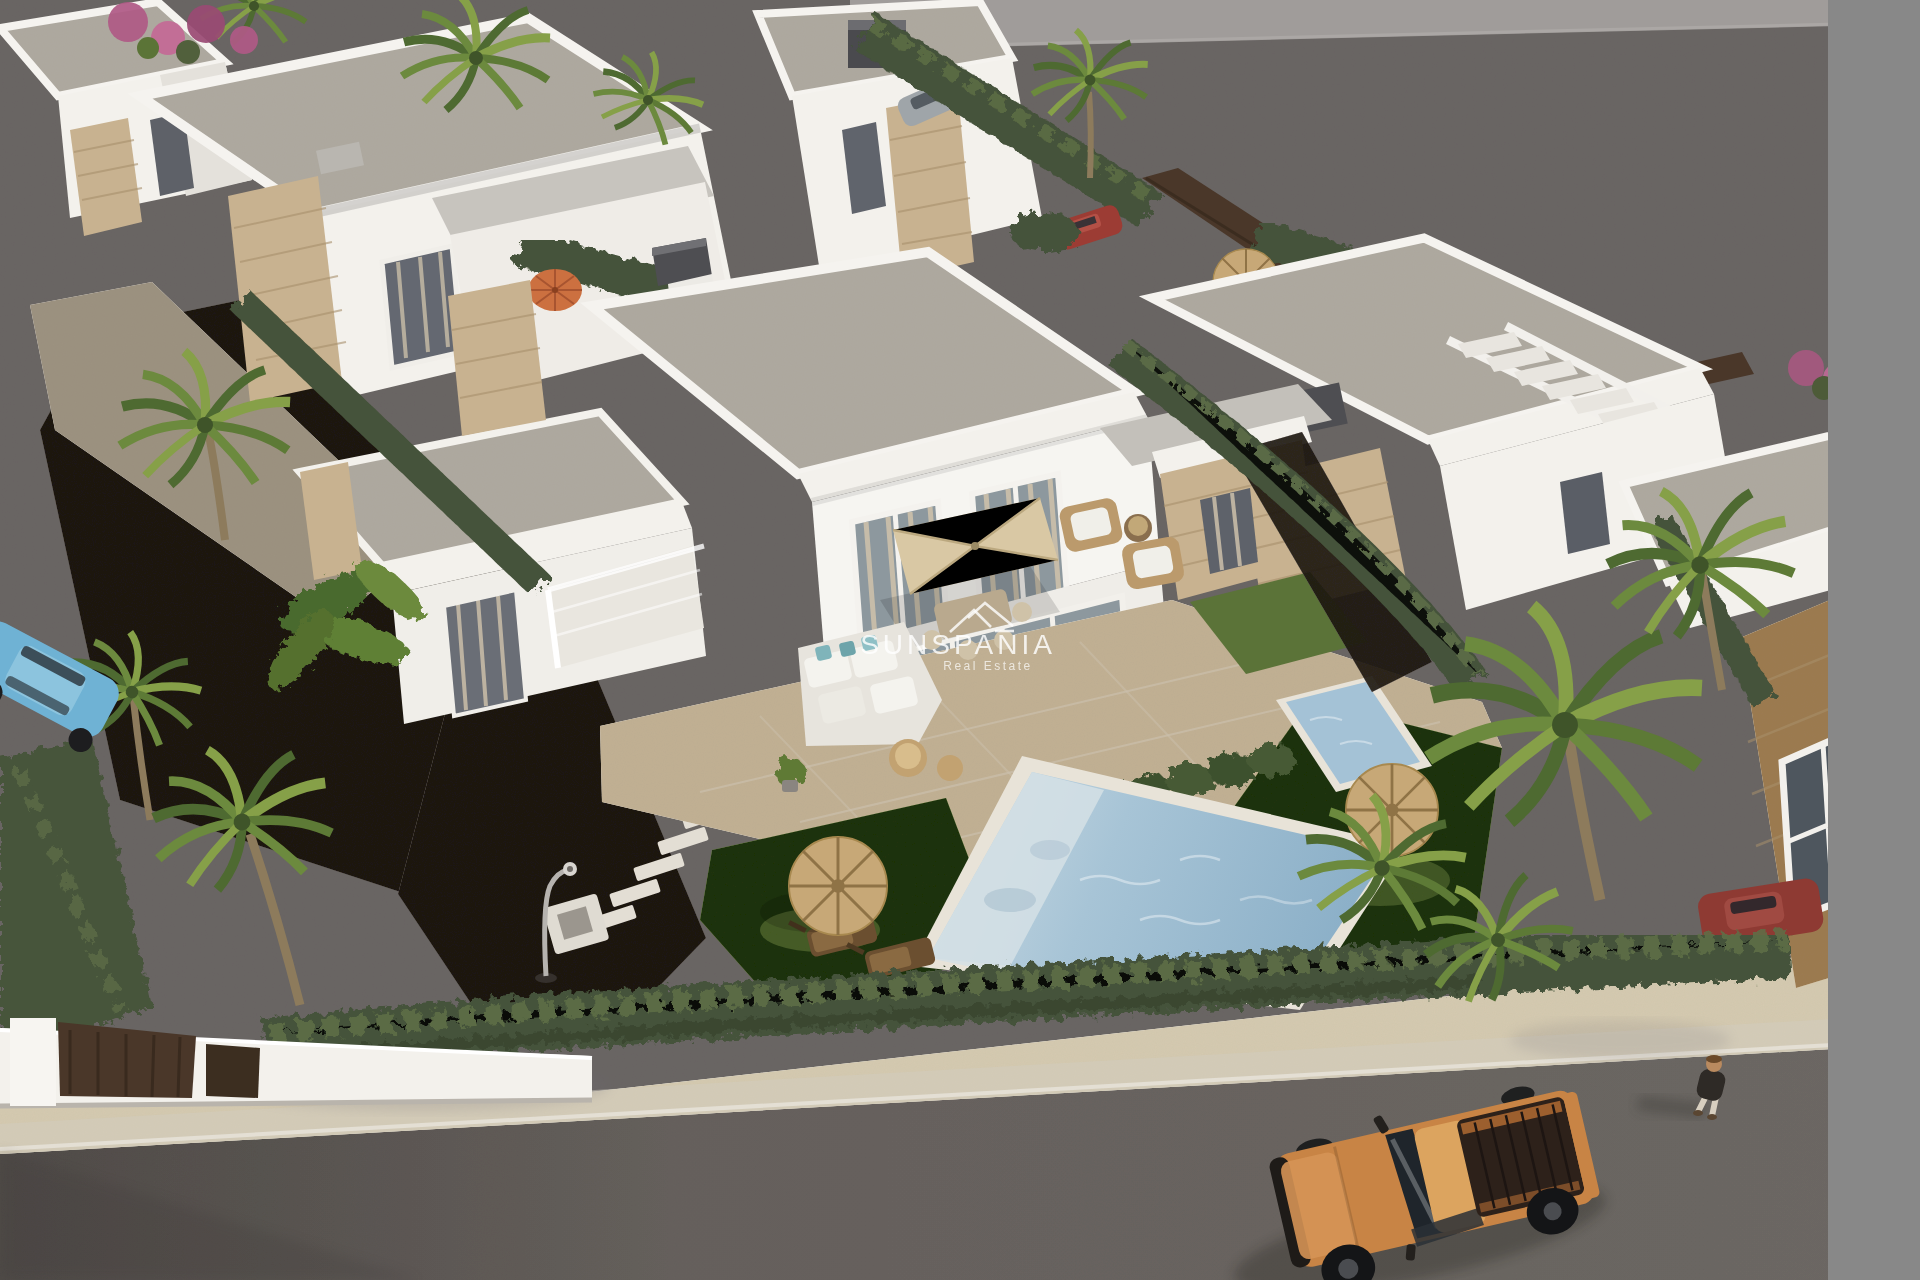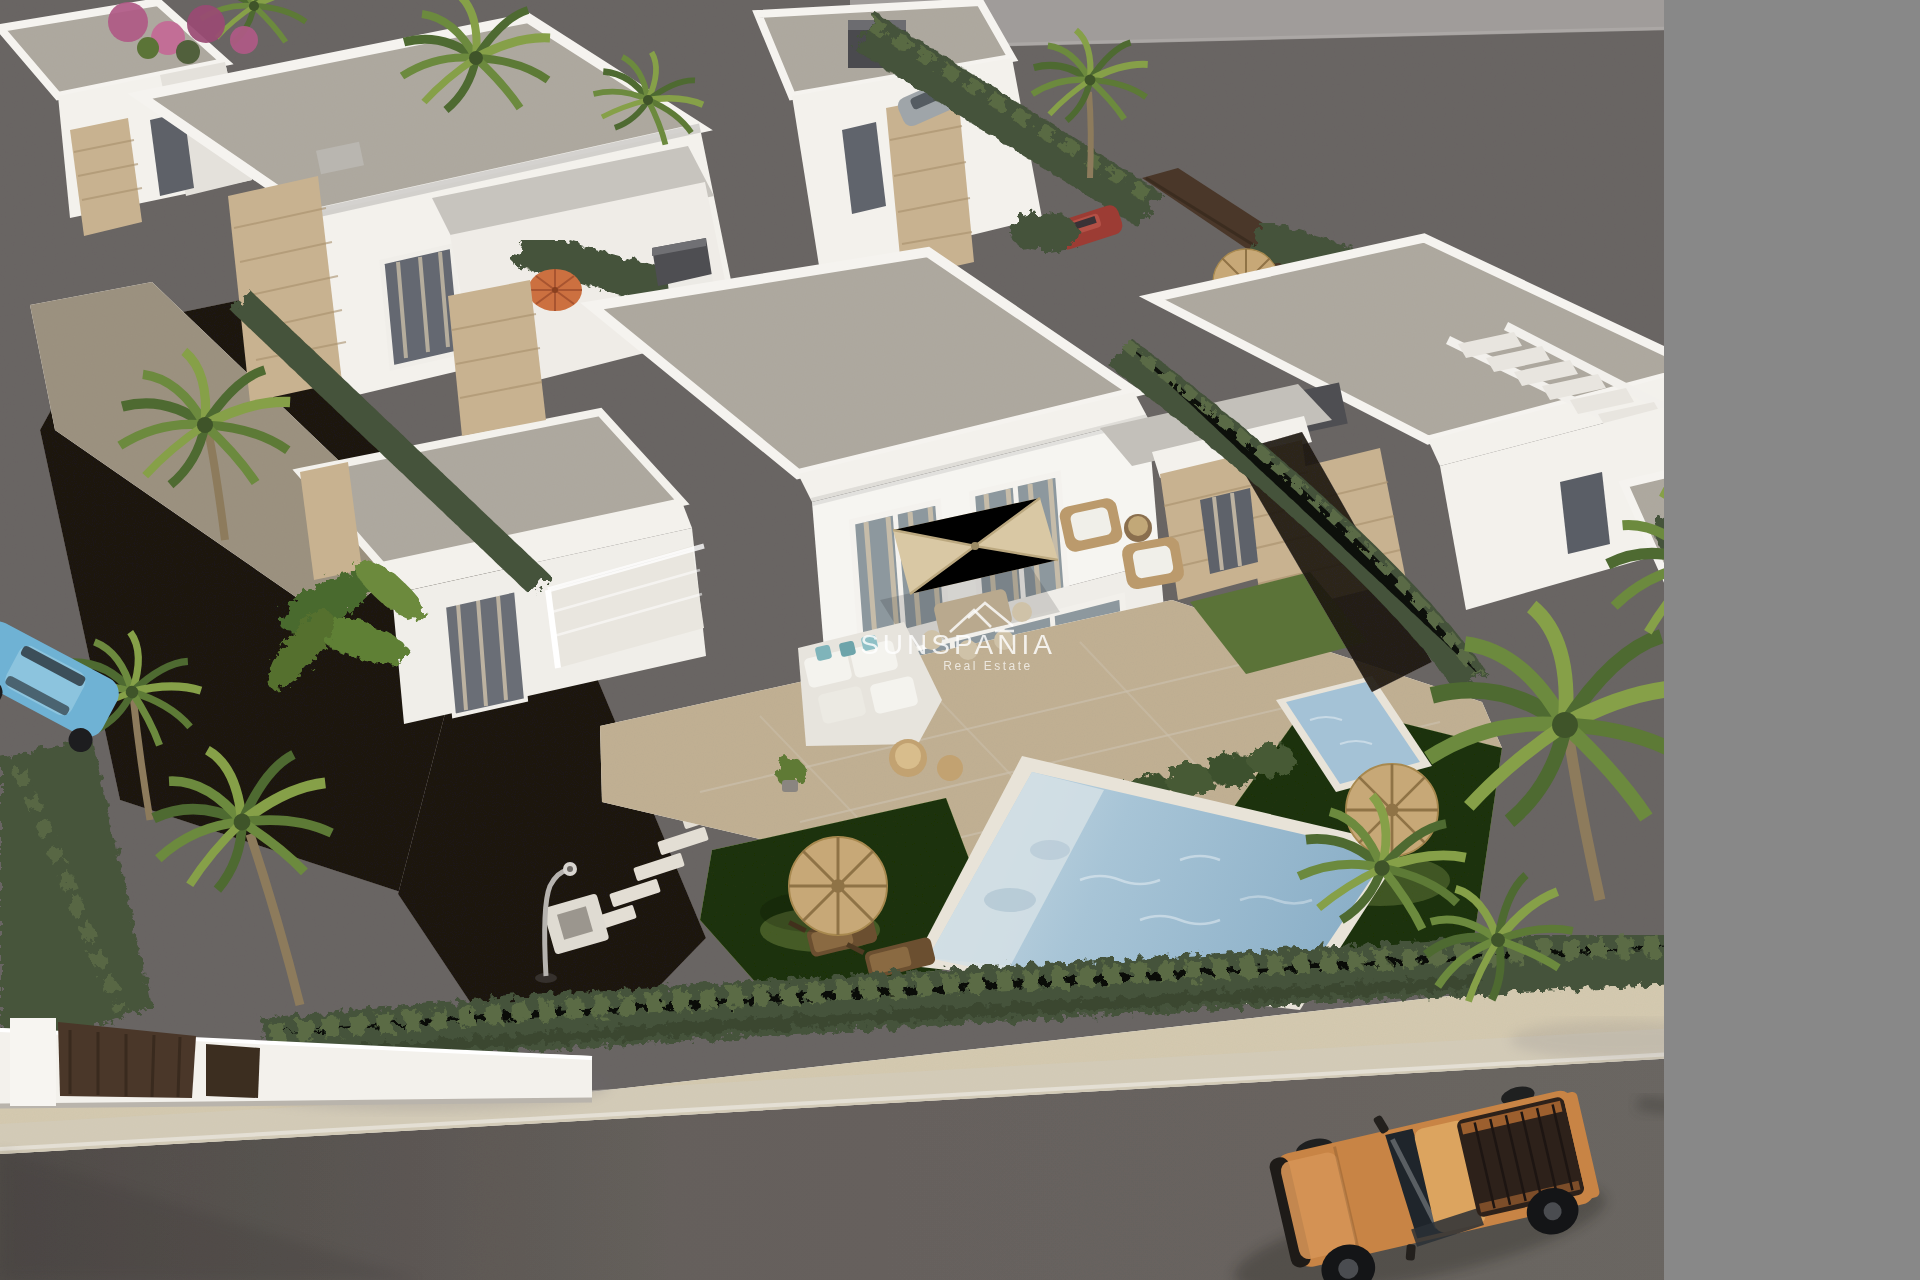--- a/index.html
+++ b/index.html
@@ -4,21 +4,21 @@
 <style>
   :root{
     --pavement:#a5a1a0; --road:#a09c99; --sidewalk:#e9e3d4; --gravel:#585049;
     --path:#c8c1b5; --wall_white:#f3f1ec; --roof_gray:#d3d0ca; --stone_beige:#c8b290;
     --hedge_green:#46543a; --lawn_green:#5b7338; --palm_green:#55702f; --pool_water:#9cbfd6;
     --pool_shelf:#d5e0e5; --parasol_cream:#d9c8a4; --straw_tan:#c7a877; --umbrella_orange:#cc7040;
     --truck_orange:#c88445; --fence_brown:#4a3729; --chimney_gray:#4e4e52; --car_blue:#6fb2d4;
     --car_red:#9c3c34; --glass_gray:#8d989e; --curtain_beige:#cbbfa9;
   }
   html,body{margin:0;padding:0;background:#888;}
-  .stage{position:relative;width:1664px;height:1280px;overflow:hidden;
+  .stage{position:relative;width:1828px;height:1280px;overflow:hidden;
          font-family:"Liberation Sans", sans-serif;}
   svg{position:absolute;left:0;top:0;display:block;}
   .brand-text{font-family:"Liberation Sans", sans-serif;font-weight:400;
               fill:rgba(255,255,255,0.82);}
   .tag-text{font-family:"Liberation Sans", sans-serif;font-weight:400;
             fill:rgba(255,255,255,0.70);}
 </style>
 </head>
 <body>
 

